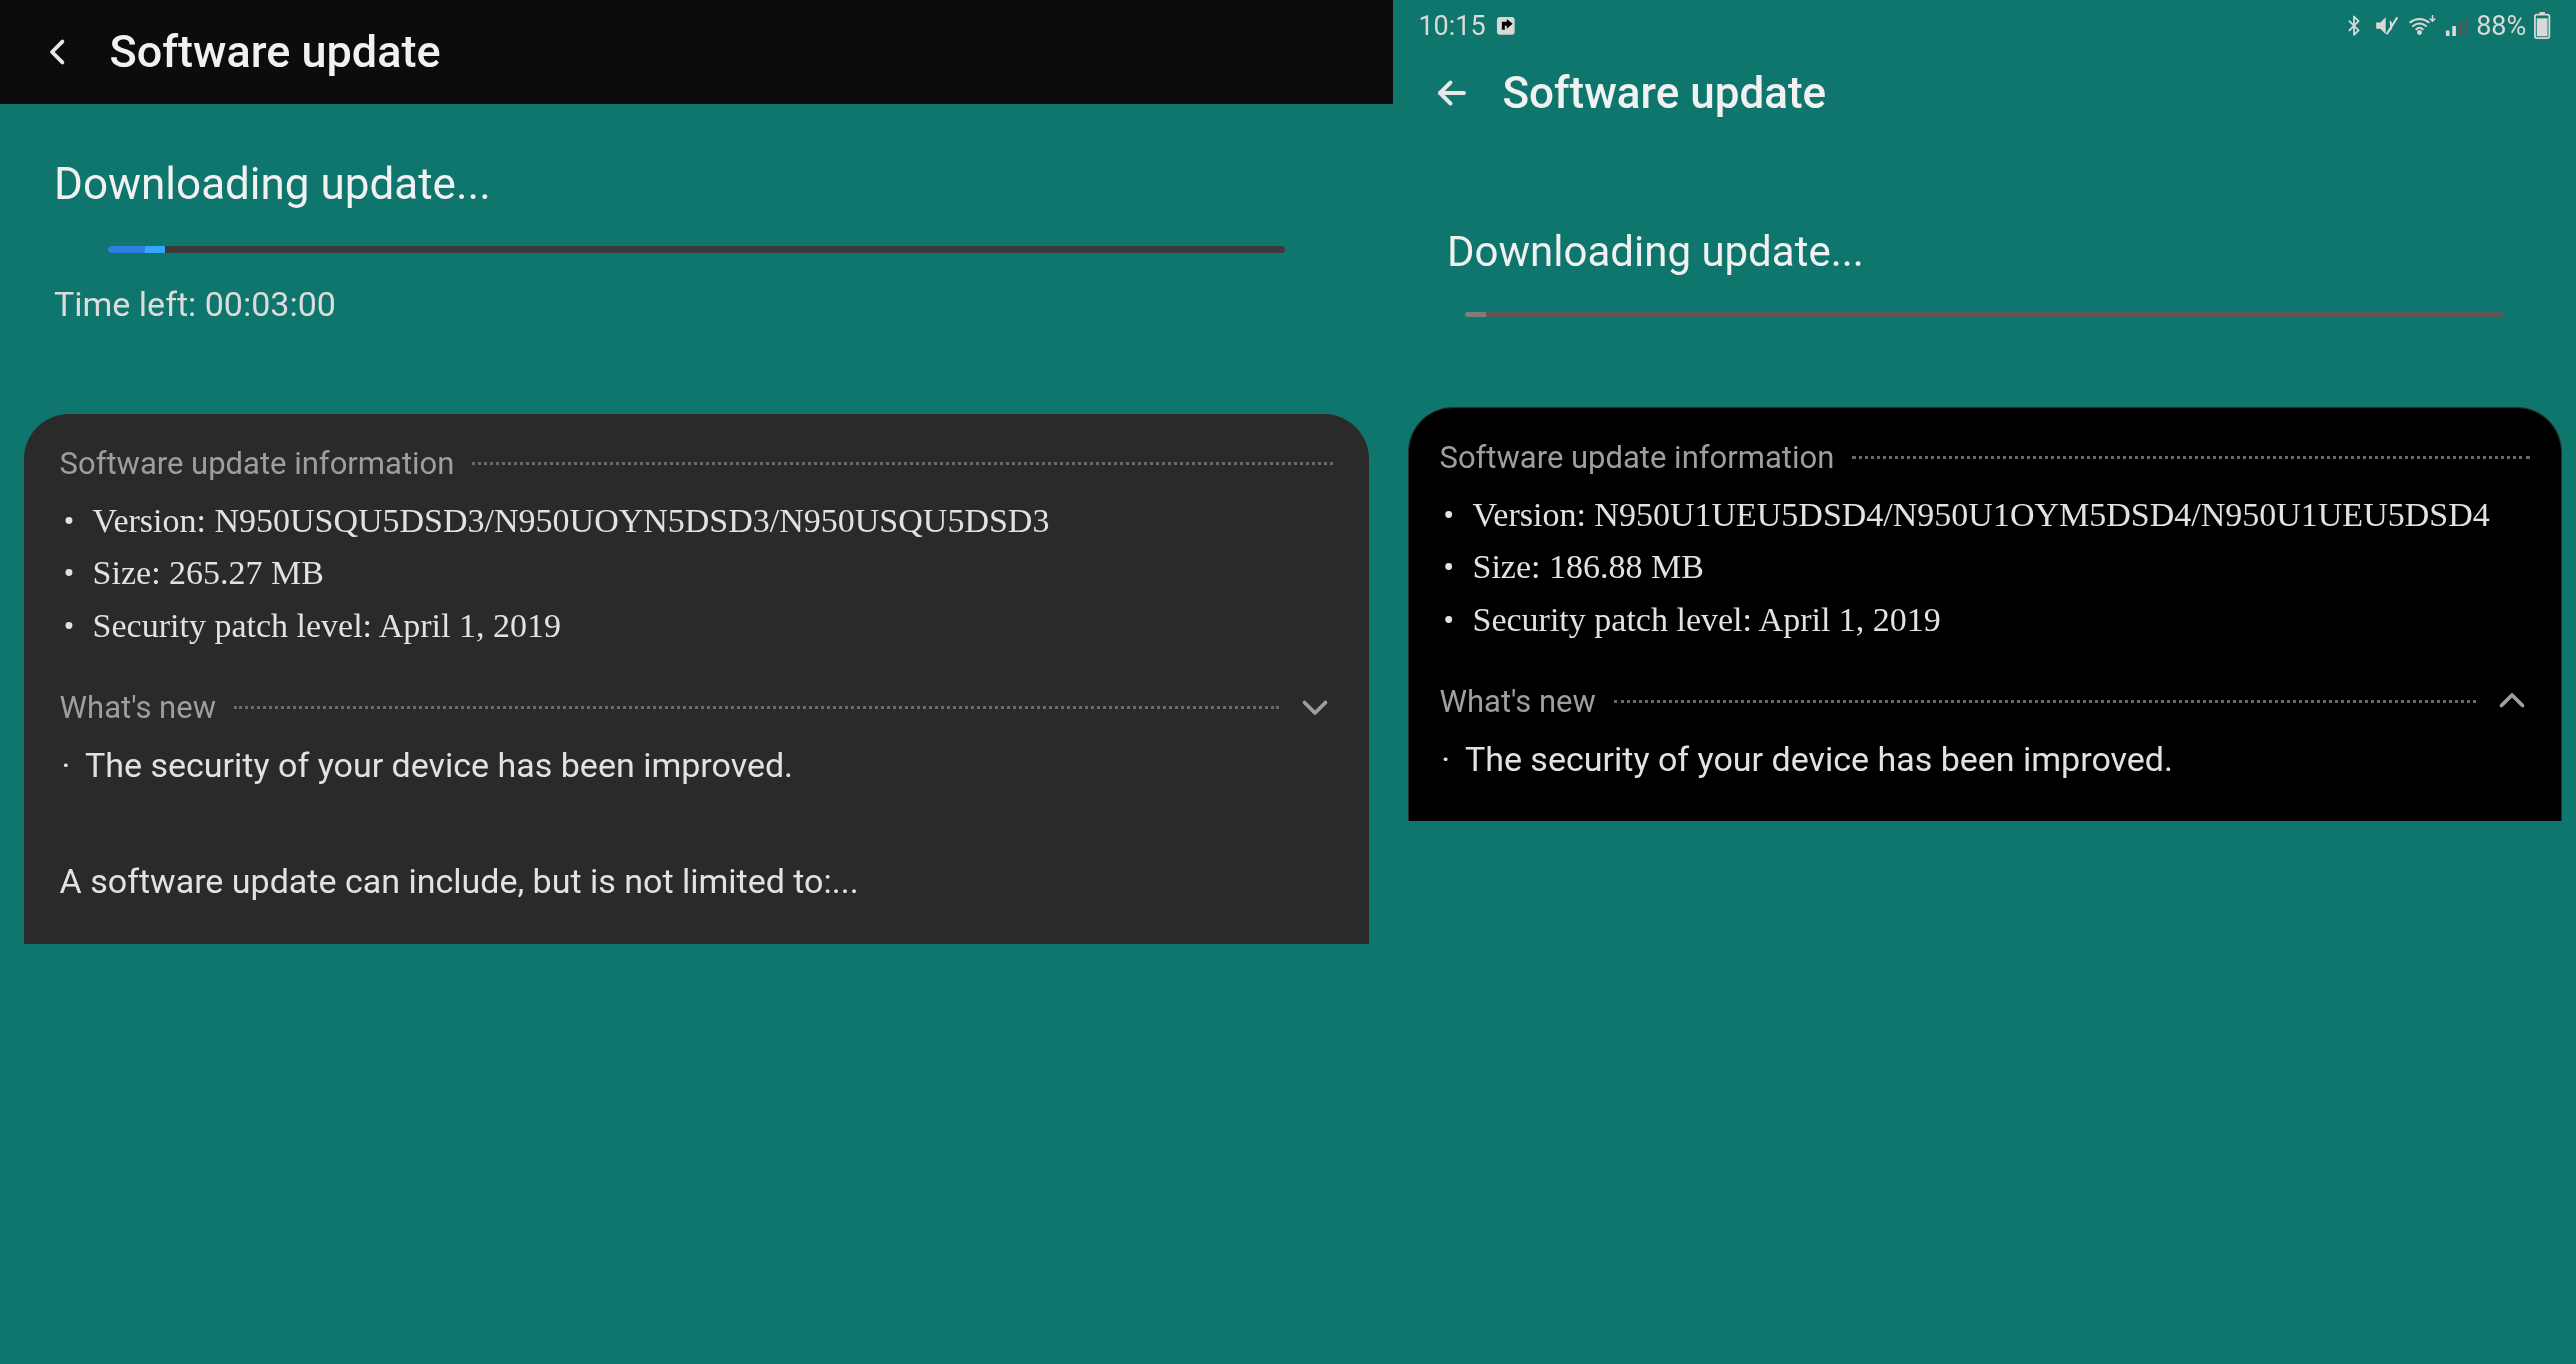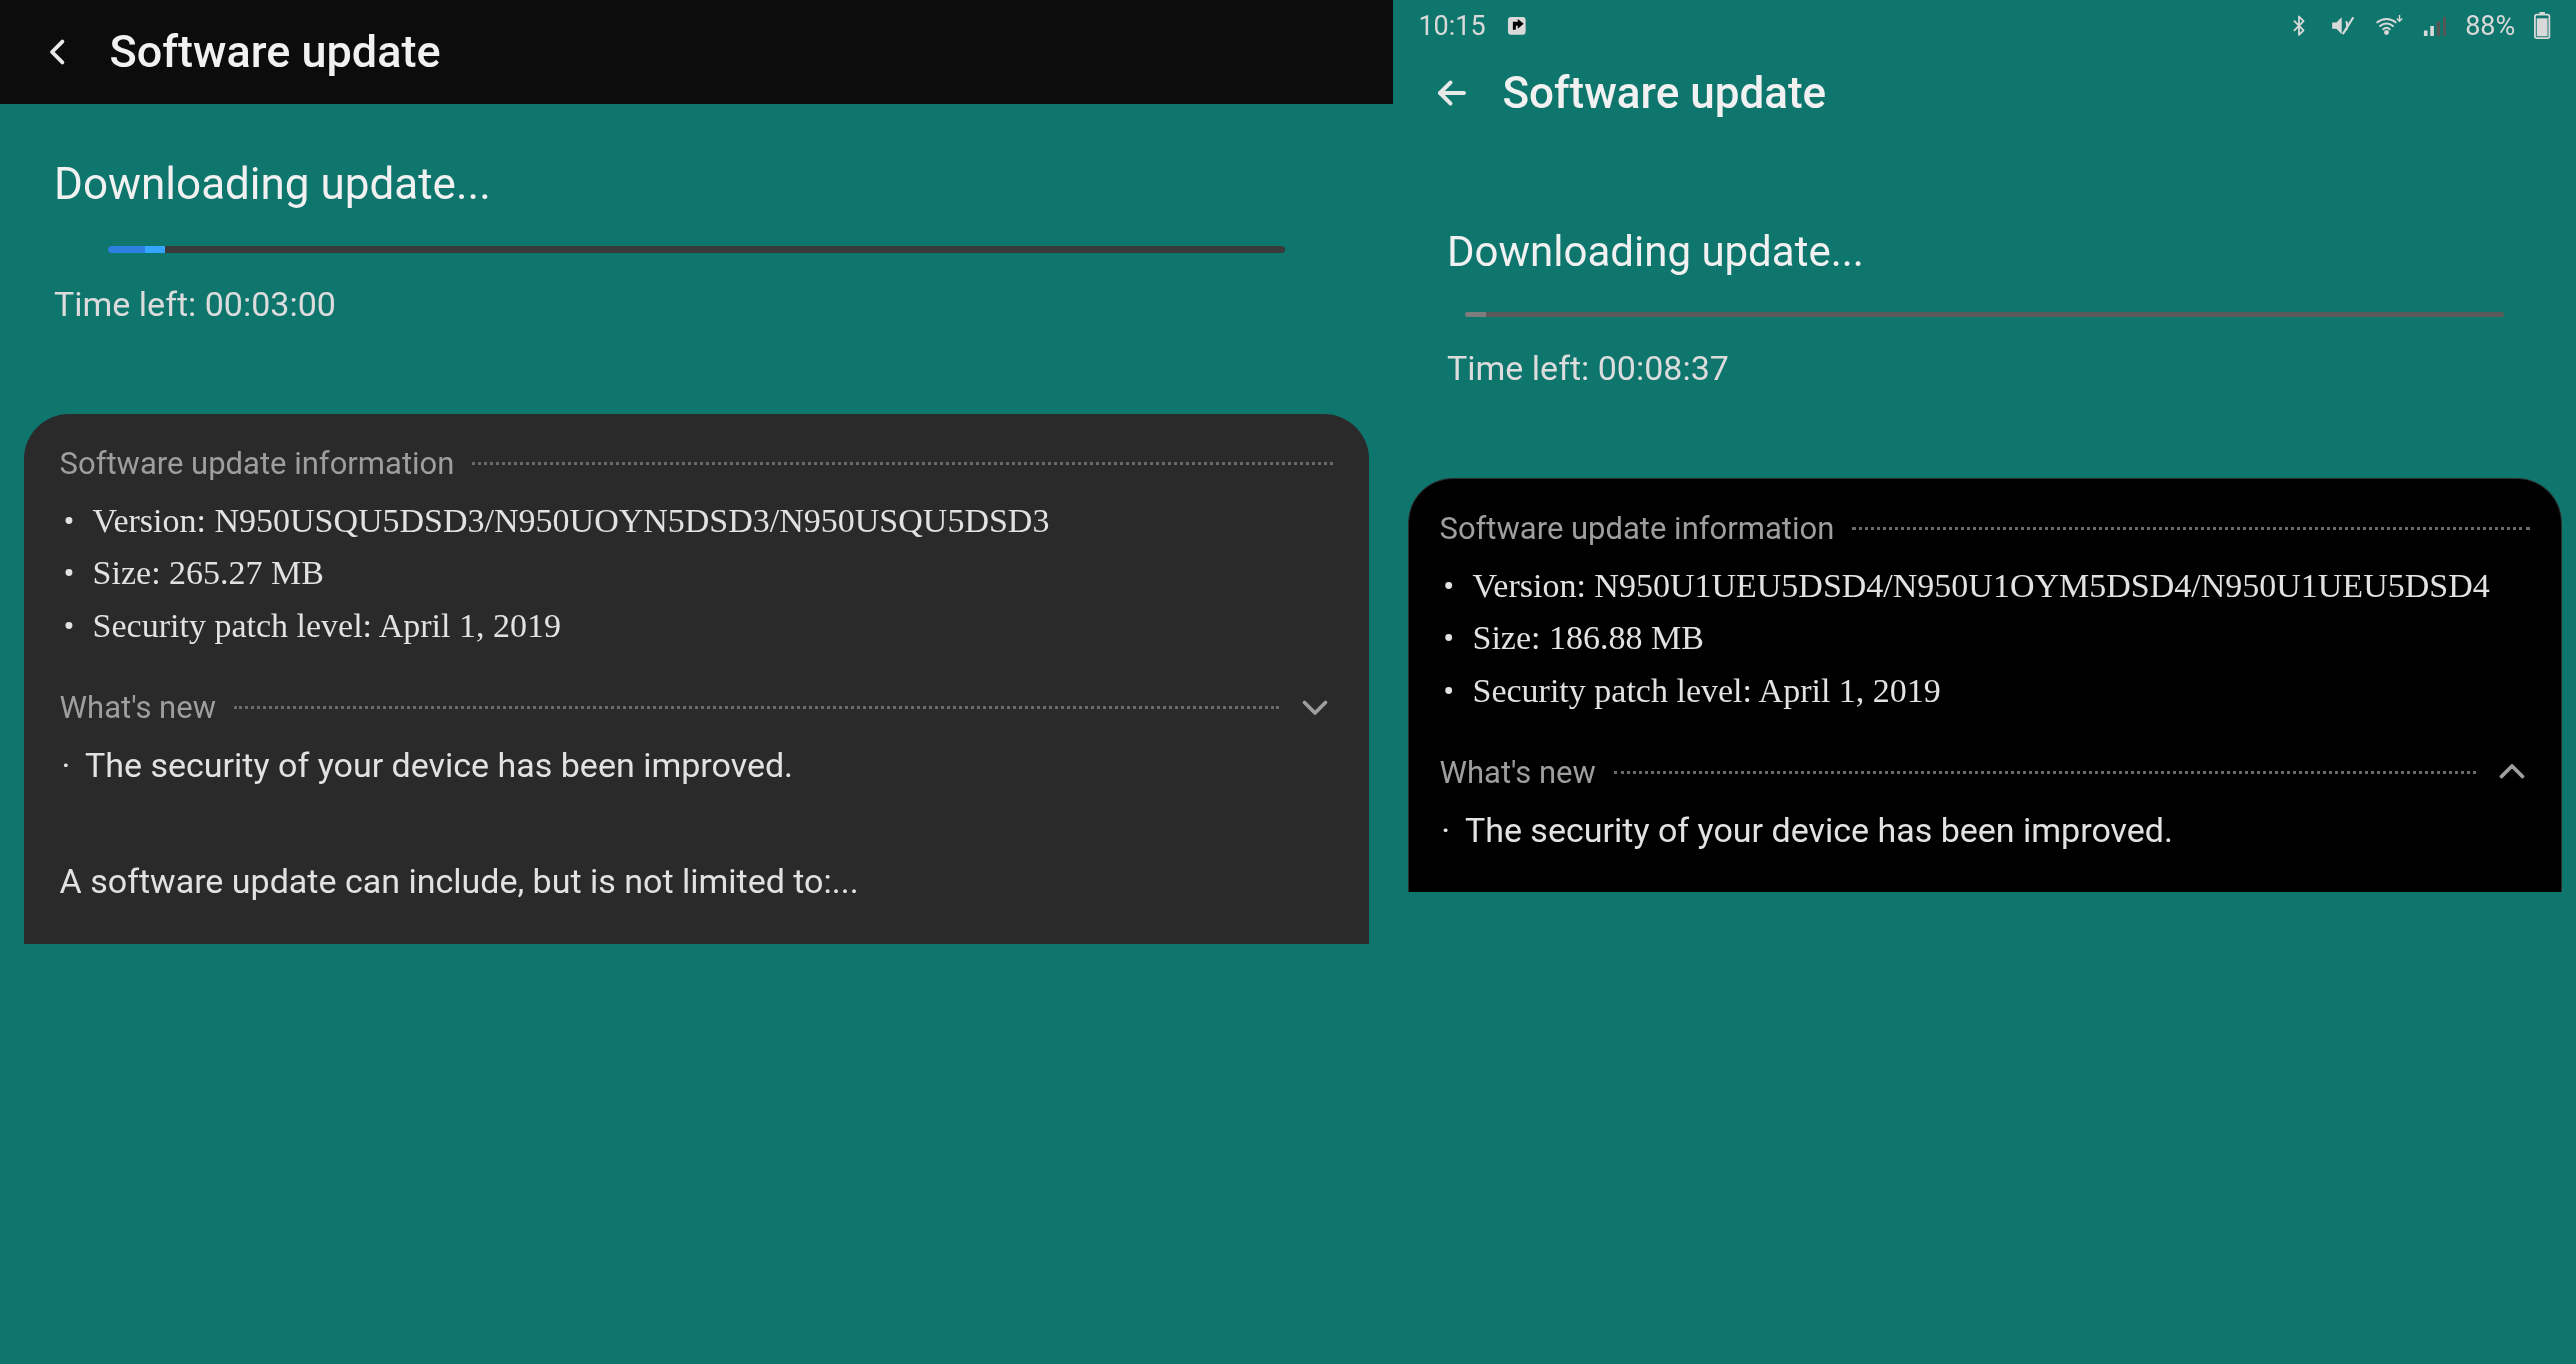--- a/index.html
+++ b/index.html
@@ -25,21 +25,21 @@
   .statusbar {
     height: 51px;
     display: flex;
     justify-content: space-between;
     align-items: center;
     padding: 0 25.4px;
     font-size: 27px;
     color: #d9d9d9;
   }
   .statusbar .sb-left,
-  .statusbar .sb-right { display: flex; align-items: center; gap: 19px; }
+  .statusbar .sb-right { display: flex; align-items: center; gap: 8px; }
   .sb-icon { display: inline-flex; align-items: center; justify-content: center; }
 
   
   .appbar {
     display: flex;
     align-items: center;
     gap: 25.4px;
     padding: 25.4px 36px 25.4px 33px;
   }
   .appbar .back-btn {
@@ -293,23 +293,20 @@
     <div class="title">Software update</div>
   </div>
 
   <div class="download-section" style="padding-top:82px">
     <div class="download-title">Downloading update...</div>
     <div class="progress-wrap" style="margin:0 18px">
       <div class="progress">
         <div class="fill" style="width:2%"></div>
       </div>
     </div>
-    <div class="time-left">
-      <span>Time left: </span><span>00:08:37</span>
-    </div>
   </div>
 
   <div class="card">
     <div class="sec-header">
       <span class="label">Software update information</span>
       <span class="dots"></span>
     </div>
     <div class="info-list">
       <div class="row">
         <span class="bullet">•</span>

